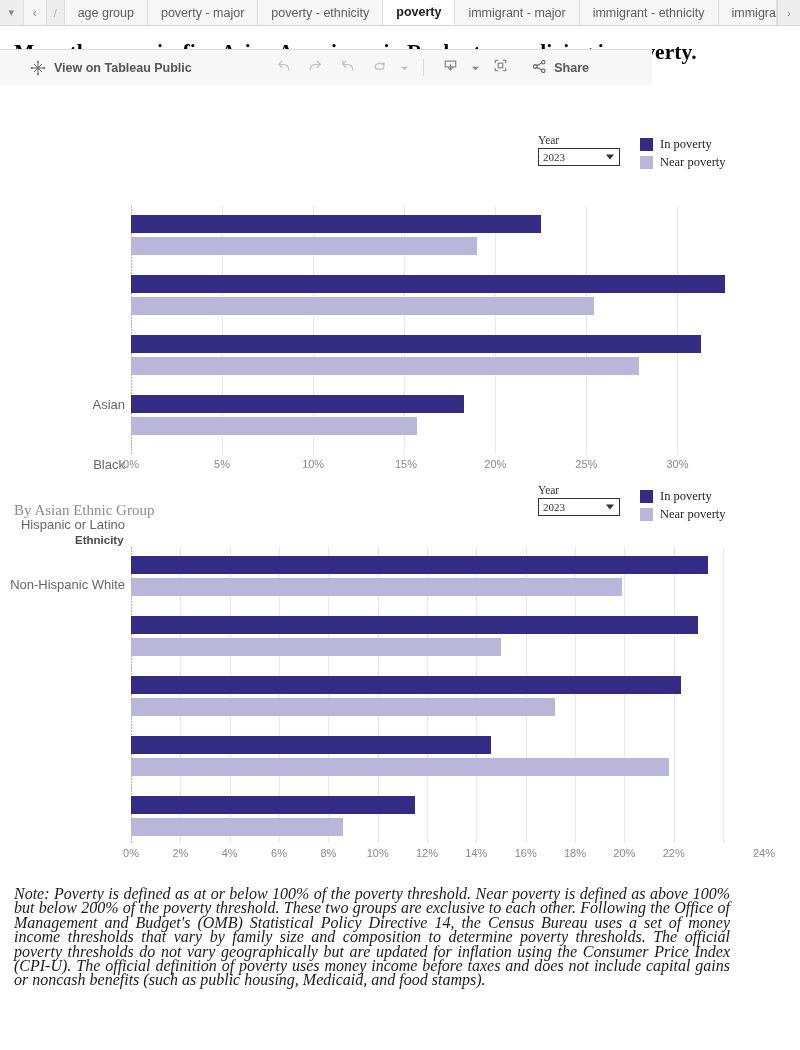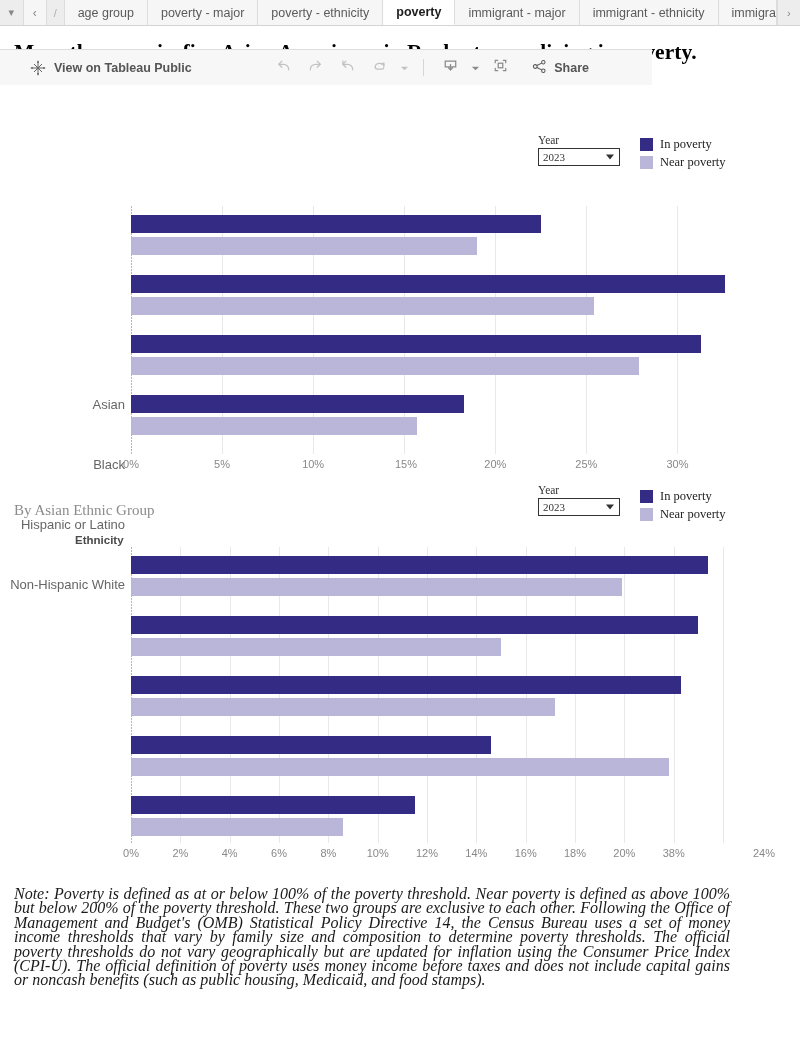--- a/index.html
+++ b/index.html
@@ -257,21 +257,21 @@
         <div class="tick" style="left: 180.333px;">2%</div>
         <div class="tick" style="left: 229.667px;">4%</div>
         <div class="tick" style="left: 279px;">6%</div>
         <div class="tick" style="left: 328.333px;">8%</div>
         <div class="tick" style="left: 377.667px;">10%</div>
         <div class="tick" style="left: 427px;">12%</div>
         <div class="tick" style="left: 476.333px;">14%</div>
         <div class="tick" style="left: 525.667px;">16%</div>
         <div class="tick" style="left: 575px;">18%</div>
         <div class="tick" style="left: 624.333px;">20%</div>
-        <div class="tick" style="left: 673.667px;">38%</div>
+        <div class="tick" style="left: 673.667px;">22%</div>
         <div class="tick" style="left: 723px; margin-left: 41px;">24%</div>
       </div>
   </div>
 
   <div class="note" style="top:861px;">Note: Poverty is defined as at or below 100% of the poverty threshold. Near poverty is defined as above 100% but below 200% of the poverty threshold. These two groups are exclusive to each other. Following the Office of Management and Budget's (OMB) Statistical Policy Directive 14, the Census Bureau uses a set of money income thresholds that vary by family size and composition to determine poverty thresholds. The official poverty thresholds do not vary geographically but are updated for inflation using the Consumer Price Index (CPI-U). The official definition of poverty uses money income before taxes and does not include capital gains or noncash benefits (such as public housing, Medicaid, and food stamps).</div>
 
   <div class="bottombar">
     <div class="tab-public">
       <span class="glyph">
         <svg width="16" height="16" viewBox="0 0 16 16">

